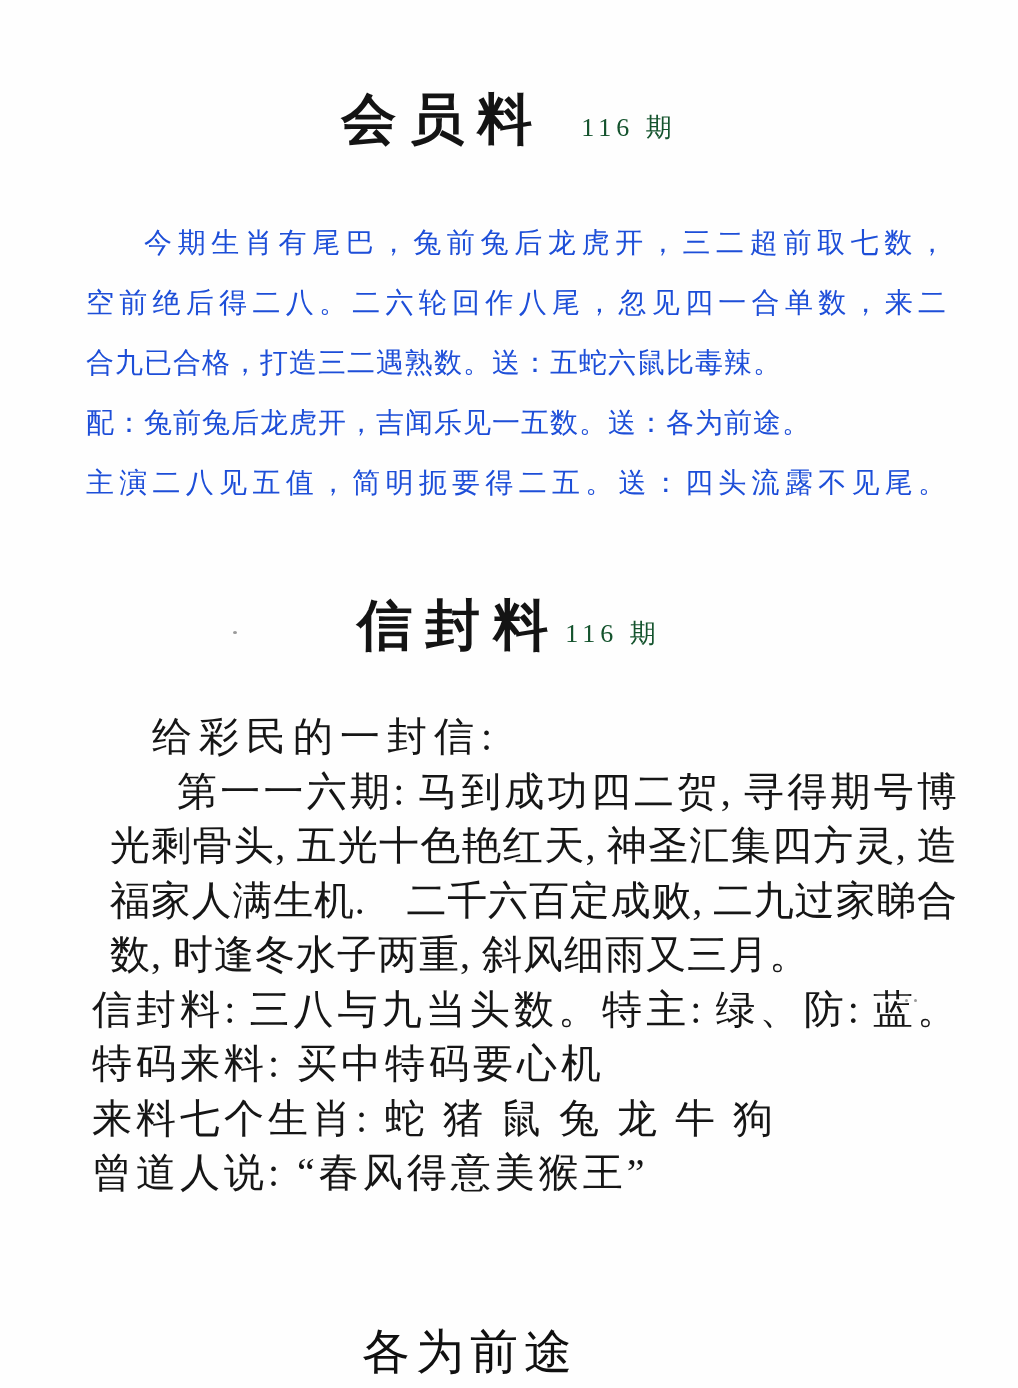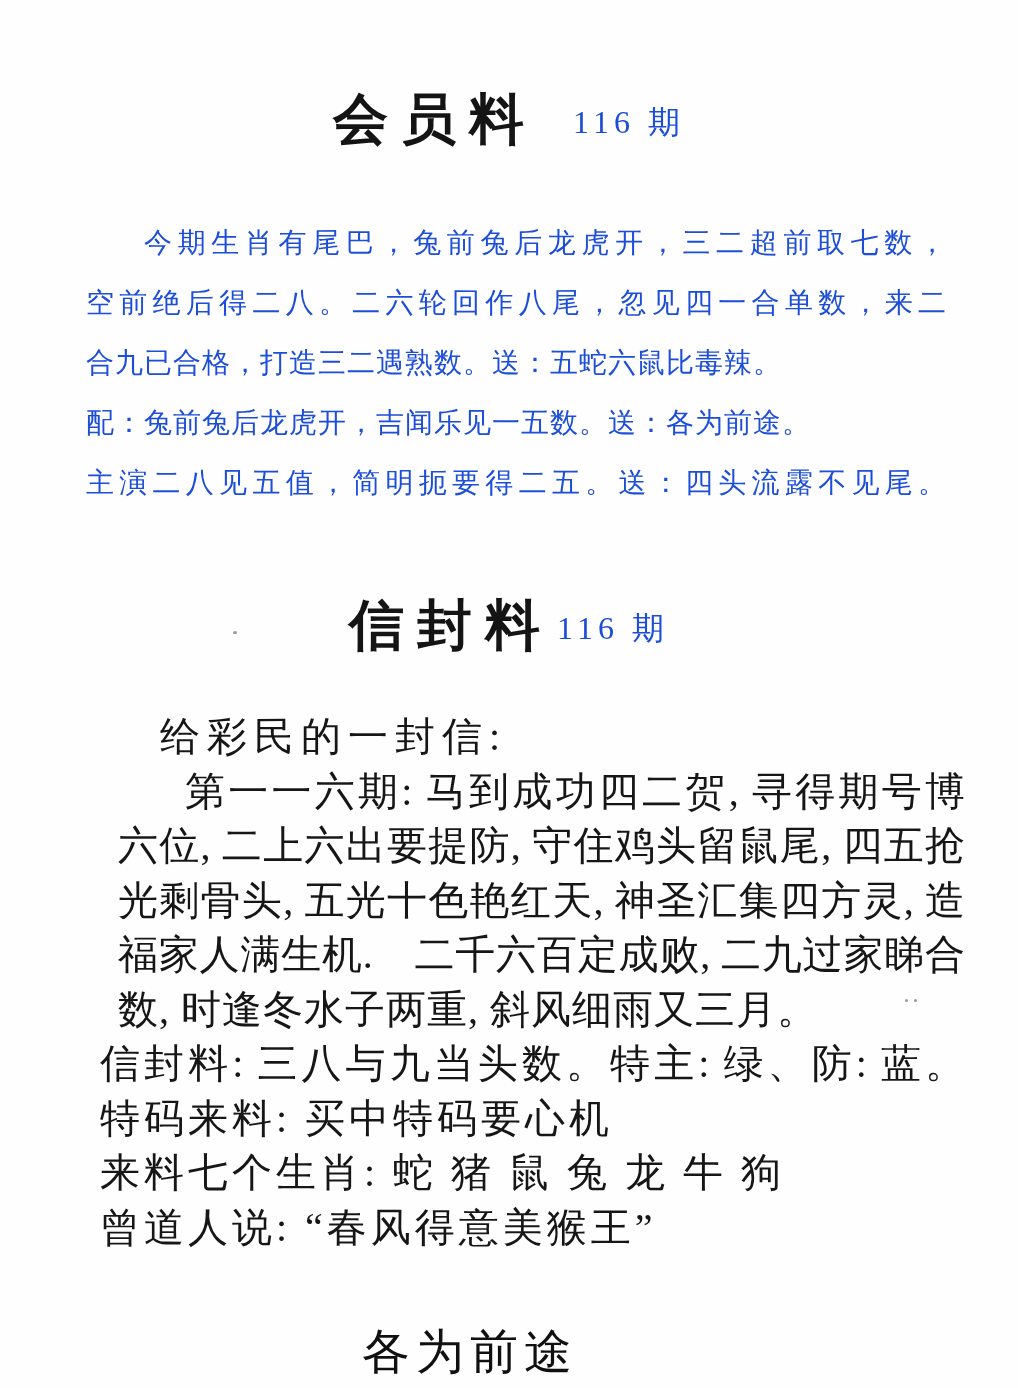--- a/index.html
+++ b/index.html
@@ -13,22 +13,22 @@
   
   .title-row {
     position:absolute; left:0; width:100%;
     display:flex; justify-content:center; align-items:flex-end;
   }
   .title-row .big-title {
     margin:0; font-size:55px; font-weight:700;
     letter-spacing:13px; line-height:1.1; color:#141414;
   }
   .title-row .issue-label {
-    font-size:32px; font-weight:400; letter-spacing:5px;
-    padding-bottom:6px; color:#1d4ed8;
+    font-size:26px; font-weight:400; letter-spacing:5px;
+    padding-bottom:6px; color:#14532d;
   }
   .title-row.member { top:90px; gap:36px; }
   .title-row.envelope { top:596px; gap:4px; }
 
   
   .member-body {
     position:absolute; left:86px; top:213px; width:860px;
     font-size:28px; color:#1d4ed8;
   }
   .m-line {
@@ -36,21 +36,21 @@
     letter-spacing:1px; white-space:nowrap;
   }
   .m-line.just {
     white-space:normal; letter-spacing:normal;
     text-align:justify; text-align-last:justify;
   }
   .m-line.indent { padding-left:58px; }
 
   
   .letter-body {
-    position:absolute; left:100px; top:710px; width:865px;
+    position:absolute; left:92px; top:710px; width:865px;
     font-size:40px; color:#161616;
   }
   .l-line {
     height:54.5px; line-height:54.5px;
     letter-spacing:1px; white-space:nowrap;
   }
   .l-line.just {
     white-space:normal; letter-spacing:normal;
     text-align:justify; text-align-last:justify;
   }
@@ -93,21 +93,20 @@
   </div>
 
   <header class="title-row envelope">
     <h1 class="big-title">信封料</h1>
     <span class="issue-label">116 期</span>
   </header>
 
   <div class="letter-body">
     <div class="l-line heading">给彩民的一封信:</div>
     <div class="l-line just first-ind">第一一六期: 马到成功四二贺, 寻得期号博</div>
-    <div class="l-line just body-ind">六位, 二上六出要提防, 守住鸡头留鼠尾, 四五抢</div>
     <div class="l-line just body-ind">光剩骨头, 五光十色艳红天, 神圣汇集四方灵, 造</div>
     <div class="l-line just body-ind">福家人满生机.　二千六百定成败, 二九过家睇合</div>
     <div class="l-line body-ind">数, 时逢冬水子两重, 斜风细雨又三月。</div>
     <div class="l-line just">信封料: 三八与九当头数。特主: 绿、防: 蓝。</div>
     <div class="l-line spaced">特码来料: 买中特码要心机</div>
     <div class="l-line spaced">来料七个生肖: 蛇 猪 鼠 兔 龙 牛 狗</div>
     <div class="l-line spaced">曾道人说: “春风得意美猴王”</div>
   </div>
 
   <div class="footer-title">各为前途</div>

